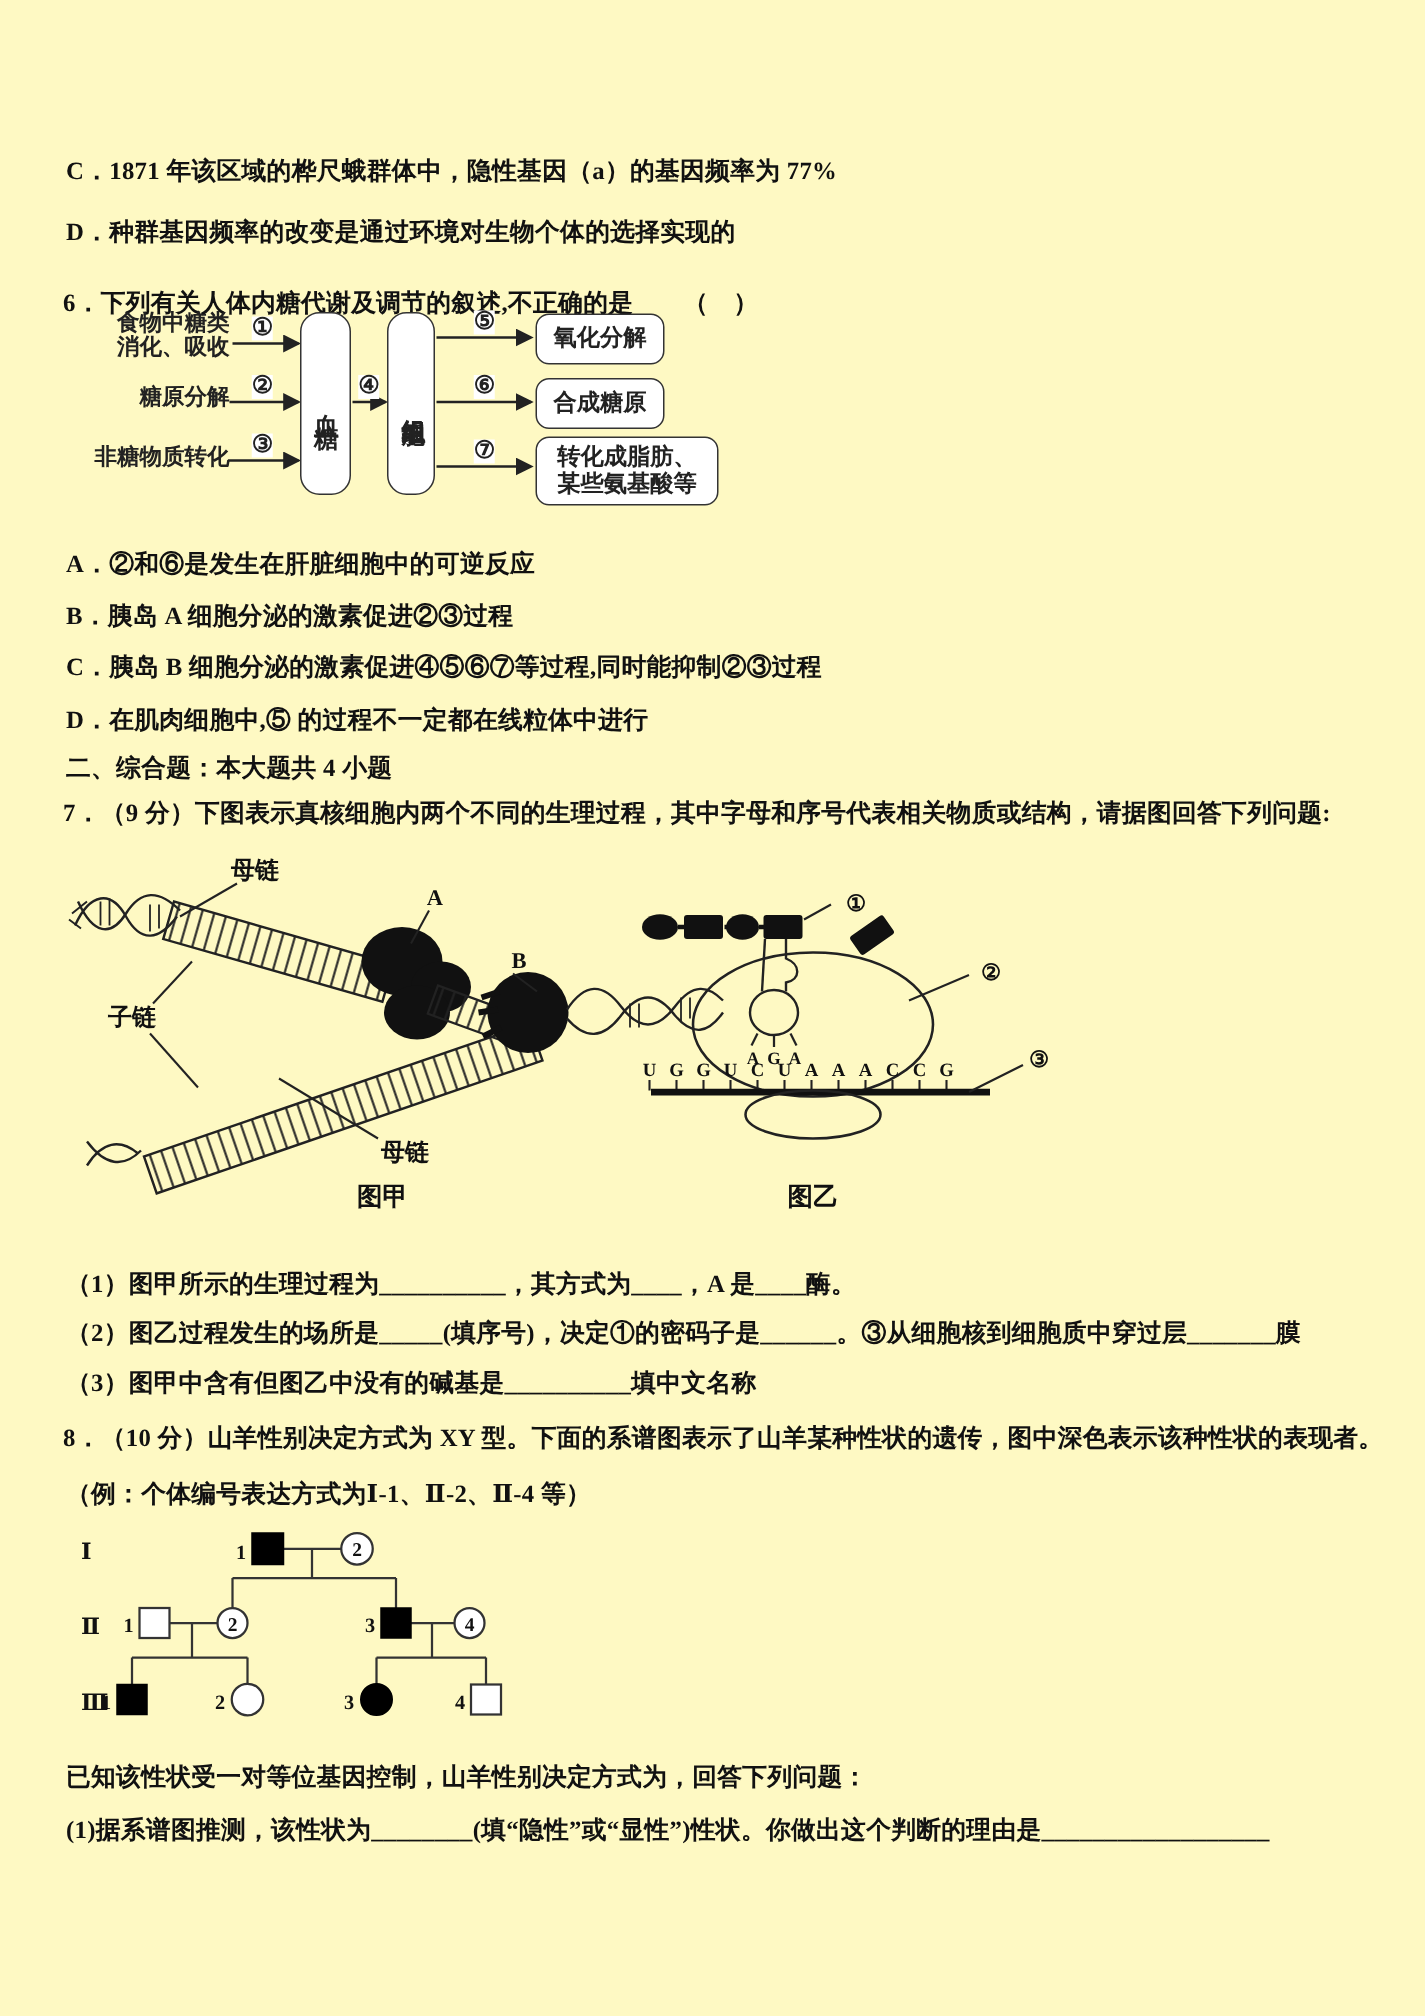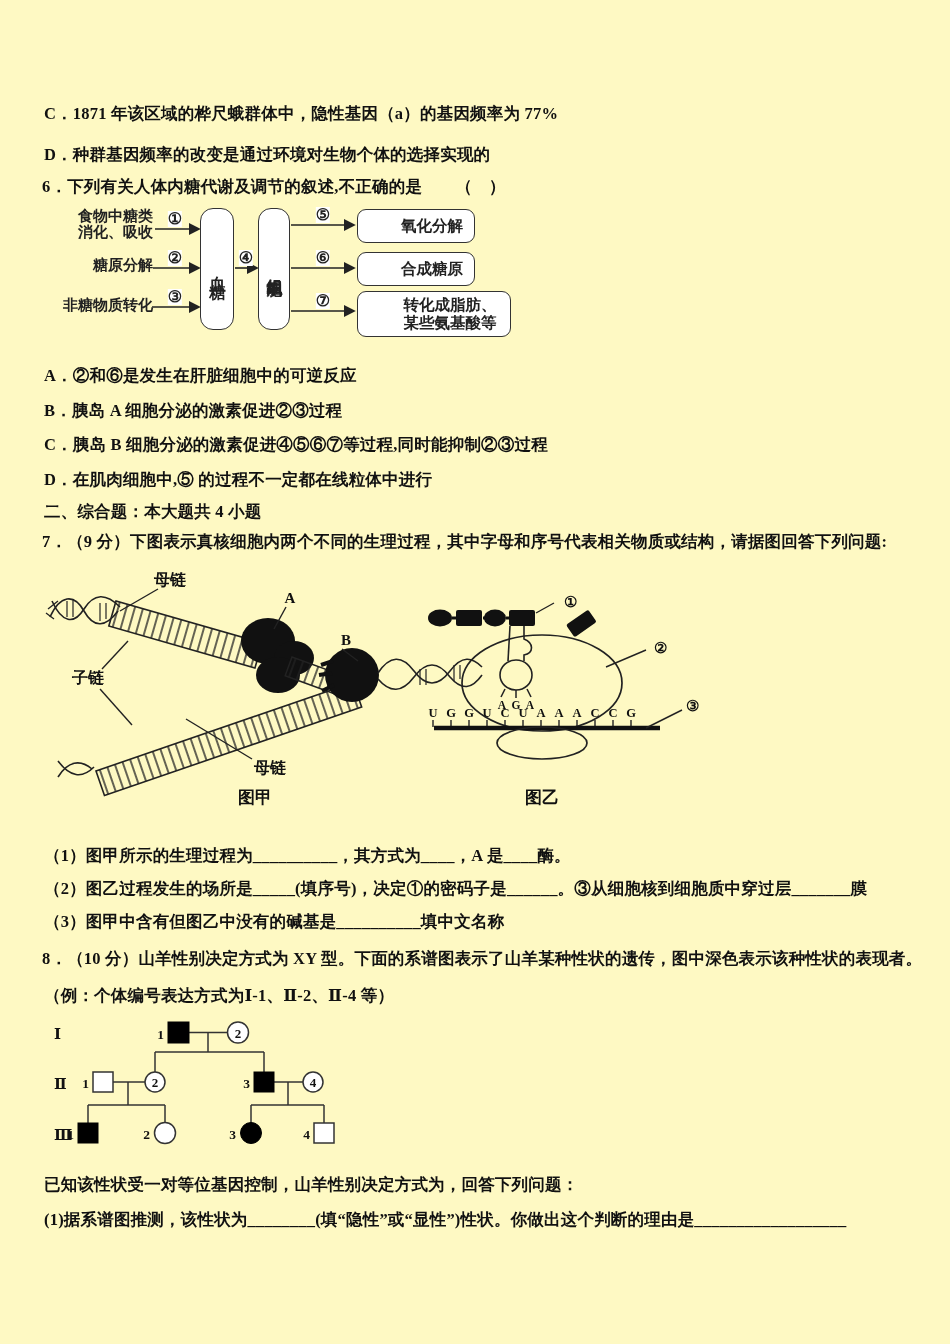--- a/index.html
+++ b/index.html
@@ -25,35 +25,35 @@
   }
   .hub{
     position:absolute;border:1.6px solid #333;border-radius:13px;
     display:flex;align-items:center;justify-content:center;
     writing-mode:vertical-rl;text-orientation:upright;
     font-size:16.5px;font-weight:bold;letter-spacing:6px;color:#222;background:#fff;
   }
   .obox{
     position:absolute;border:1.6px solid #333;border-radius:9px;background:#fff;
     display:flex;align-items:center;justify-content:center;text-align:center;
-    font-size:15.5px;font-weight:bold;white-space:pre-line;line-height:1.15;color:#222;padding-left:32px;
+    font-size:15.5px;font-weight:bold;white-space:pre-line;line-height:1.15;color:#222;
   }
   
   .fig{position:absolute;}
   svg text{font-family:"Liberation Serif","DejaVu Serif",serif;fill:#111;}
 </style>
 </head>
 <body>
 
 <div class="page">
 
   <div class="line" style="top:103px">C．1871 年该区域的桦尺蛾群体中，隐性基因（a）的基因频率为 77%</div>
   <div class="line" style="top:144px">D．种群基因频率的改变是通过环境对生物个体的选择实现的</div>
 
-  <div class="line" style="top:176px;left:42px">6．下列有关人体内糖代谢及调节的叙述,不正确的是　　（　）</div>
+  <div class="line" style="top:191px;left:42px">6．下列有关人体内糖代谢及调节的叙述,不正确的是　　（　）</div>
 
   <div class="flow">
     <svg width="460" height="140" viewBox="0 0 460 140">
       <defs>
         <marker id="arr" viewBox="0 0 10 10" refX="8.5" refY="5" markerWidth="7.5" markerHeight="7.5" orient="auto-start-reverse">
           <path d="M0,0 L10,5 L0,10 z" fill="#222"></path>
         </marker>
       </defs>
       <line x1="110" y1="26" x2="154" y2="26" stroke="#222" stroke-width="1.6" marker-end="url(#arr)"></line>
       <line x1="108" y1="65" x2="154" y2="65" stroke="#222" stroke-width="1.6" marker-end="url(#arr)"></line>

